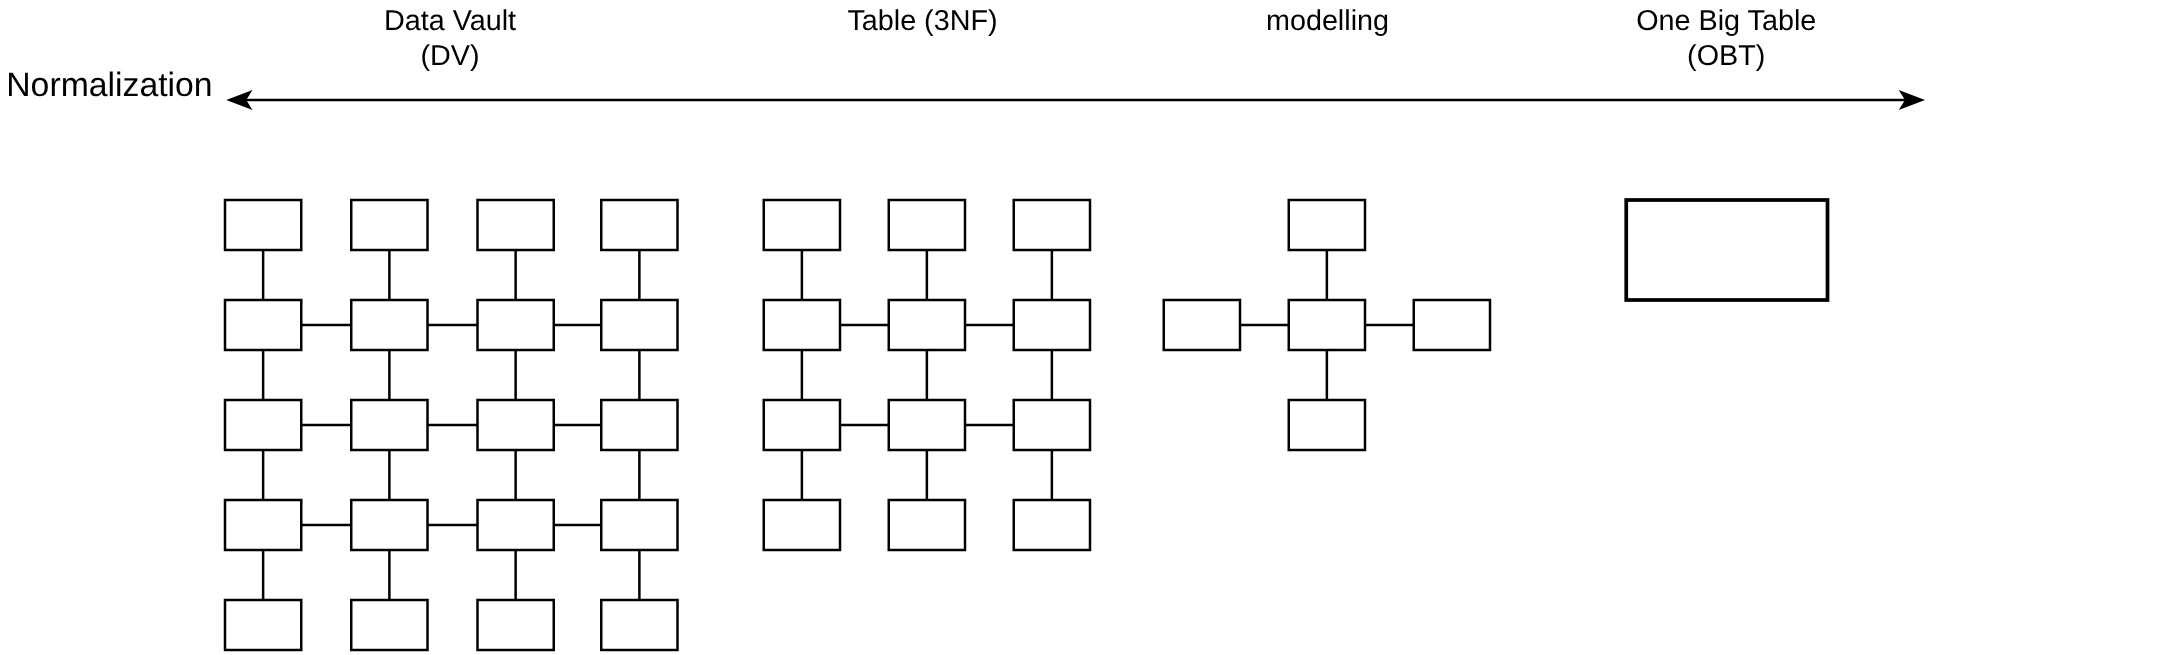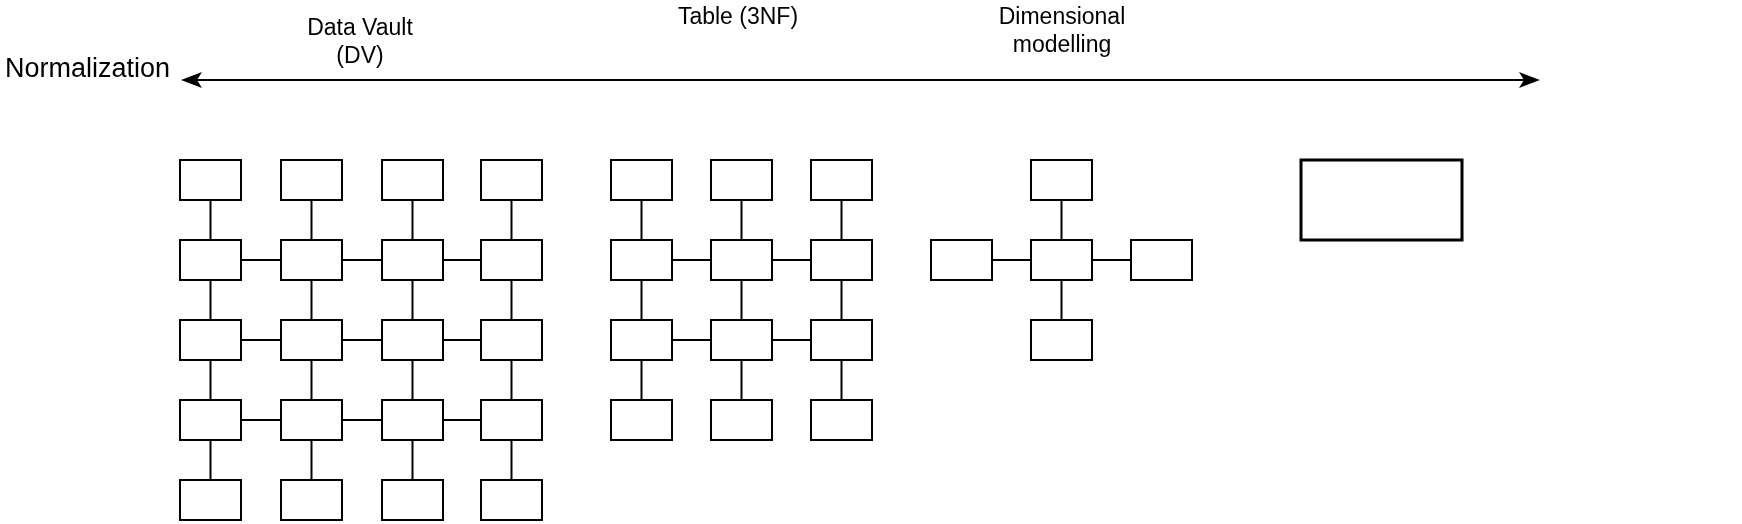--- a/index.html
+++ b/index.html
@@ -132,28 +132,31 @@
         <rect x="1031" y="320" width="61" height="40" fill="#ffffff" stroke="#000000" stroke-width="2"></rect>
       </g>
       <g>
         <rect x="1301" y="160" width="161" height="80" fill="#ffffff" stroke="#000000" stroke-width="3"></rect>
       </g>
     </svg>
 
   <div class="side-label left">Normalization</div>
 
 
-  <div class="group-label" style="left: 360px; margin-top: 11px;">
+  <div class="group-label" style="left: 360px;">
     <div>Data Vault</div>
     <div>(DV)</div>
   </div>
 
   <div class="group-label" style="left: 738px;">
     <div>Table (3NF)</div>
   </div>
 
   <div class="group-label" style="left: 1062px;">
-    <div>Dimensional</div>
     <div>modelling</div>
   </div>
 
+  <div class="group-label" style="left: 1381px;">
+    <div>One Big Table</div>
+    <div>(OBT)</div>
+  </div>
 
 </div>
 
 </body></html>

